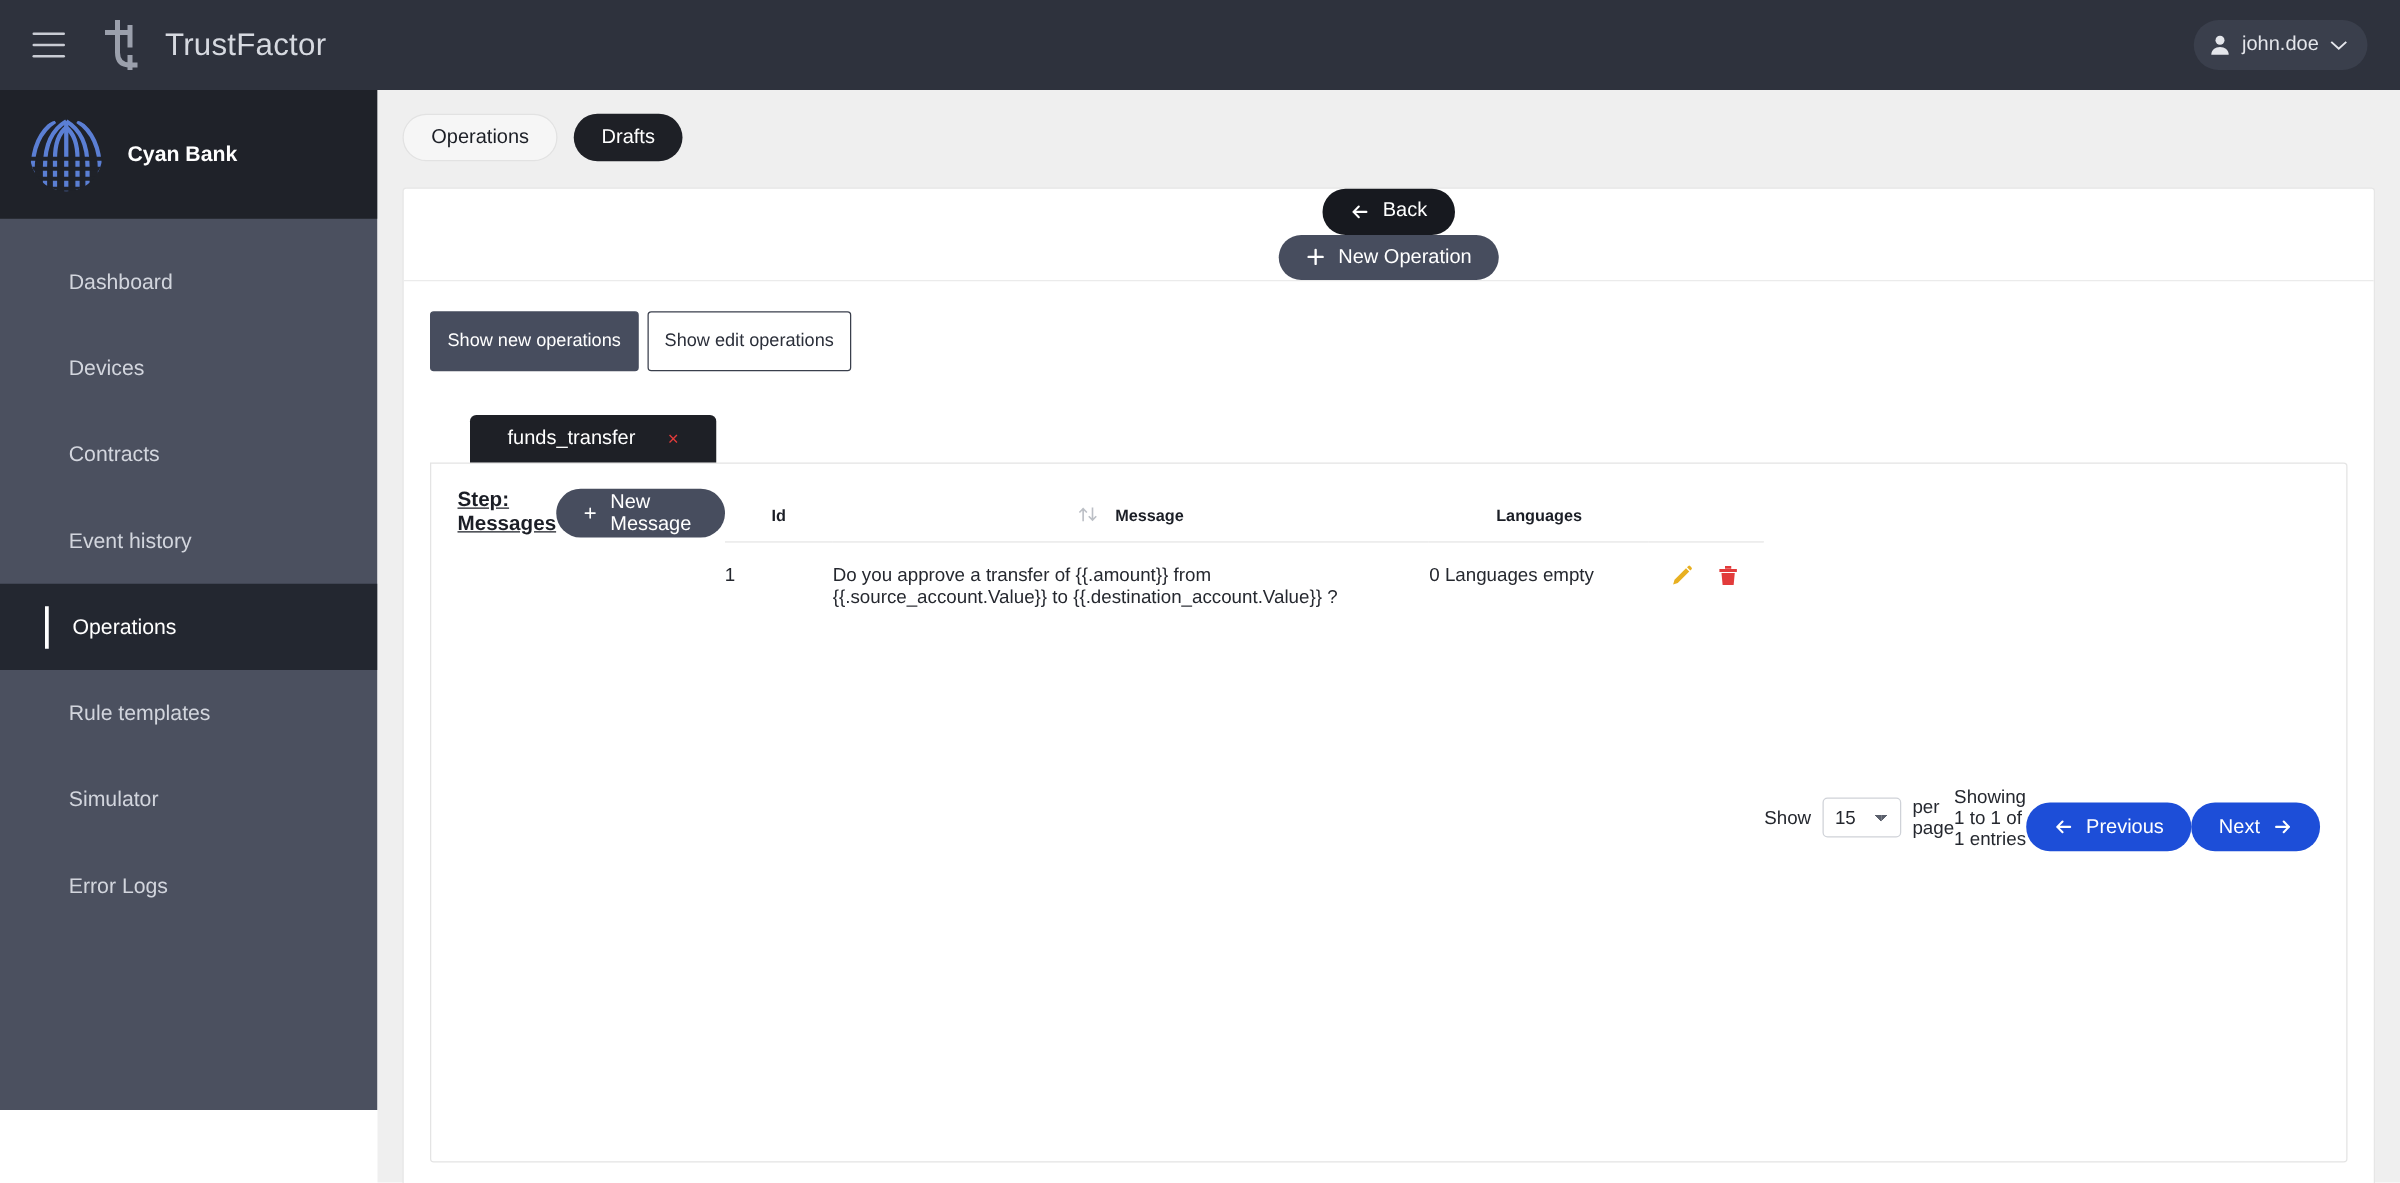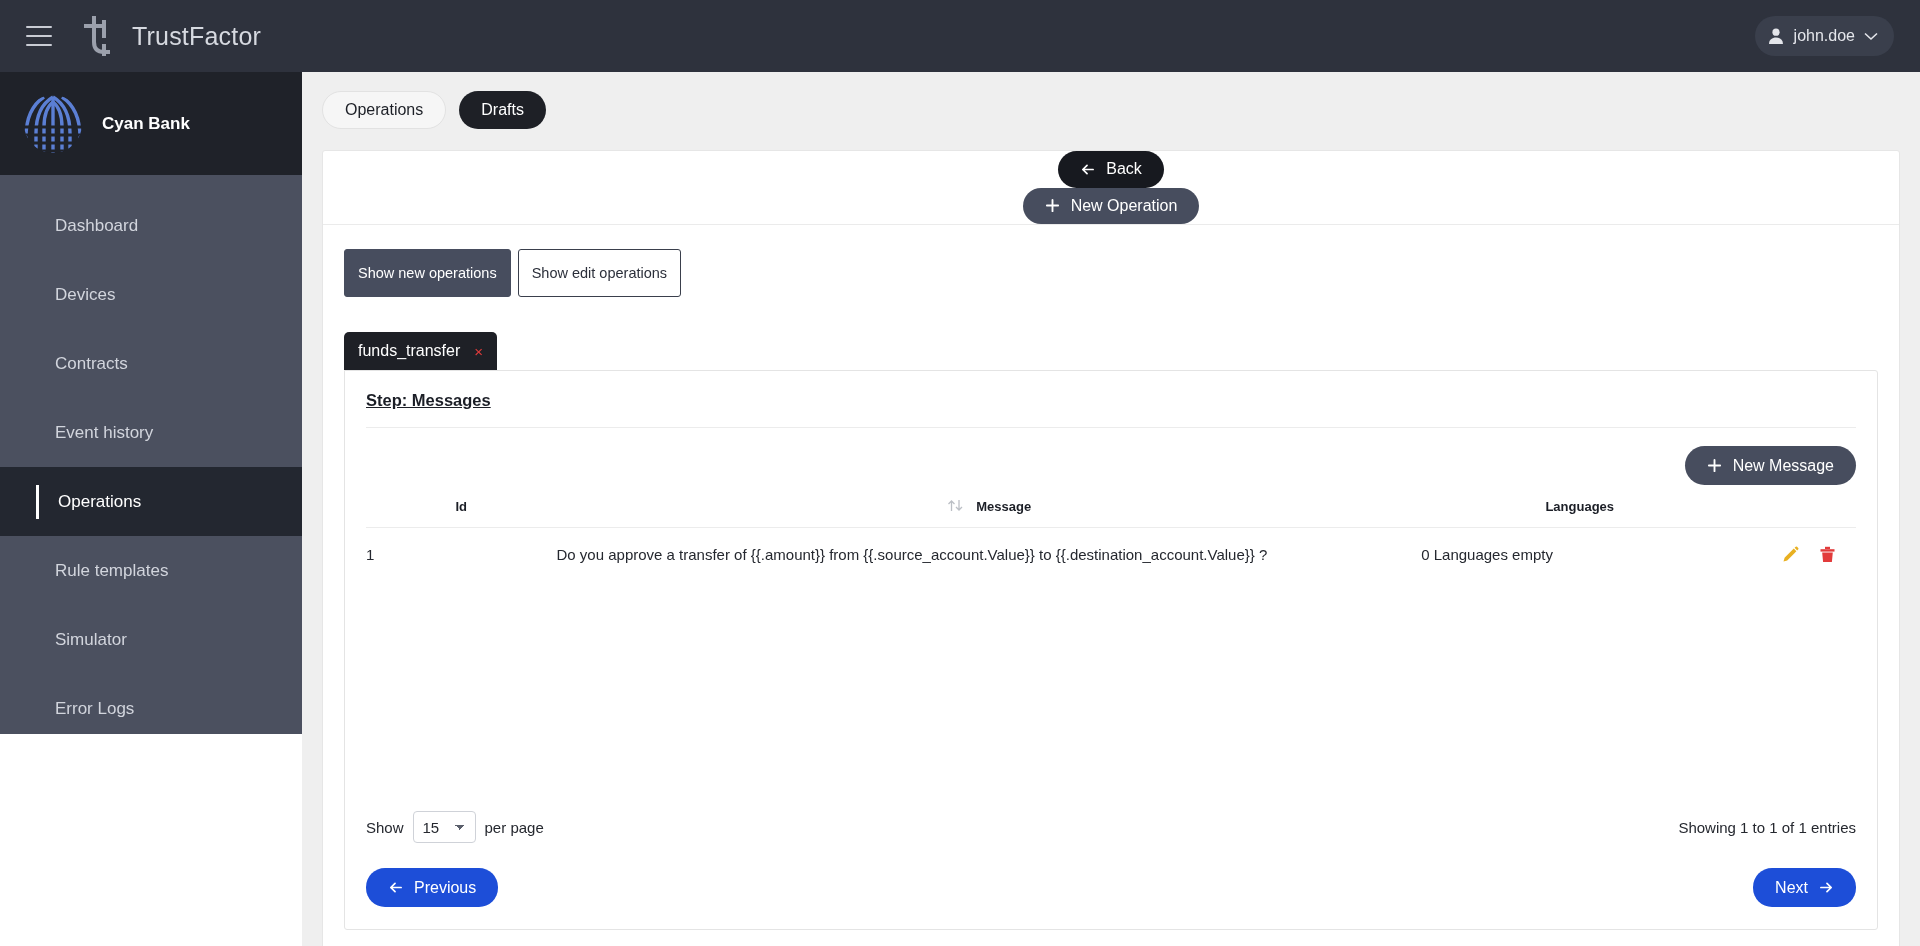--- a/index.html
+++ b/index.html
@@ -37,21 +37,21 @@
     cursor: pointer;
     justify-content: space-between;
   }
   .user-pill .uname { color: #e4e6eb; font-size: 16px; }
   .avatar-icon { width: 18px; height: 18px; display: block; }
   .chev { width: 14px; height: 9px; display: block; }
 
   
   .sidebar {
     position: absolute; top: 72px; left: 0;
-    width: 302px; height: 662px;
+    width: 302px; height: 816px;
     background: #4b505f;
   }
   .sidebar-brand {
     height: 103px; background: #1f2229;
     display: flex; align-items: center; padding-left: 22px; gap: 18px;
   }
   .bank-logo { width: 62px; height: 62px; flex: 0 0 62px; }
   .bank-name { color: #ffffff; font-size: 17px; font-weight: bold; }
   .nav { padding-top: 16px; }
   .nav-item {
@@ -103,30 +103,30 @@
     display: flex; align-items: center; cursor: pointer;
     border: 1px solid #474d5e; border-radius: 3px; text-align: center;
   }
   .seg.on { background: #474d5e; color: #fff; margin-right: 7px; }
   .seg.off { background: #fff; color: #2b2f3a; border-color: #3a3f4c; }
 
   .doctab-row { margin-top: 35px; display: flex; }
   .doctab {
     background: #1e2026; color: #ffffff;
     border-radius: 5px 5px 0 0;
-    height: 38px; padding: 0 14px;
-    display: flex; align-items: center; gap: 14px;
-    font-size: 16px; cursor: pointer;
+    height: 38px; padding: 0 30px;
+    display: flex; align-items: center; gap: 26px;
+    font-size: 16px; cursor: pointer; margin-left: 32px;
   }
   .doctab .x { color: #e23b3b; font-size: 15px; cursor: pointer; }
 
   .card {
     border: 1px solid #e4e4e4; border-radius: 0 3px 3px 3px;
     padding: 20px 21px 22px 21px; min-height: 560px;
-    display: flex; flex-direction: column;
+    display: flex; flex-direction: row;
   }
   .step-title {
     font-size: 16.5px; font-weight: bold; color: #1b1e26;
     text-decoration: underline; margin-bottom: 17px;
   }
   .hr { height: 1px; background: #ececec; margin-bottom: 18px; }
   .newmsg-row { display: flex; justify-content: flex-end; }
   .btn-new-msg { background: #474d5e; }
 
   table { width: 100%; border-collapse: collapse; margin-top: 14px; }

